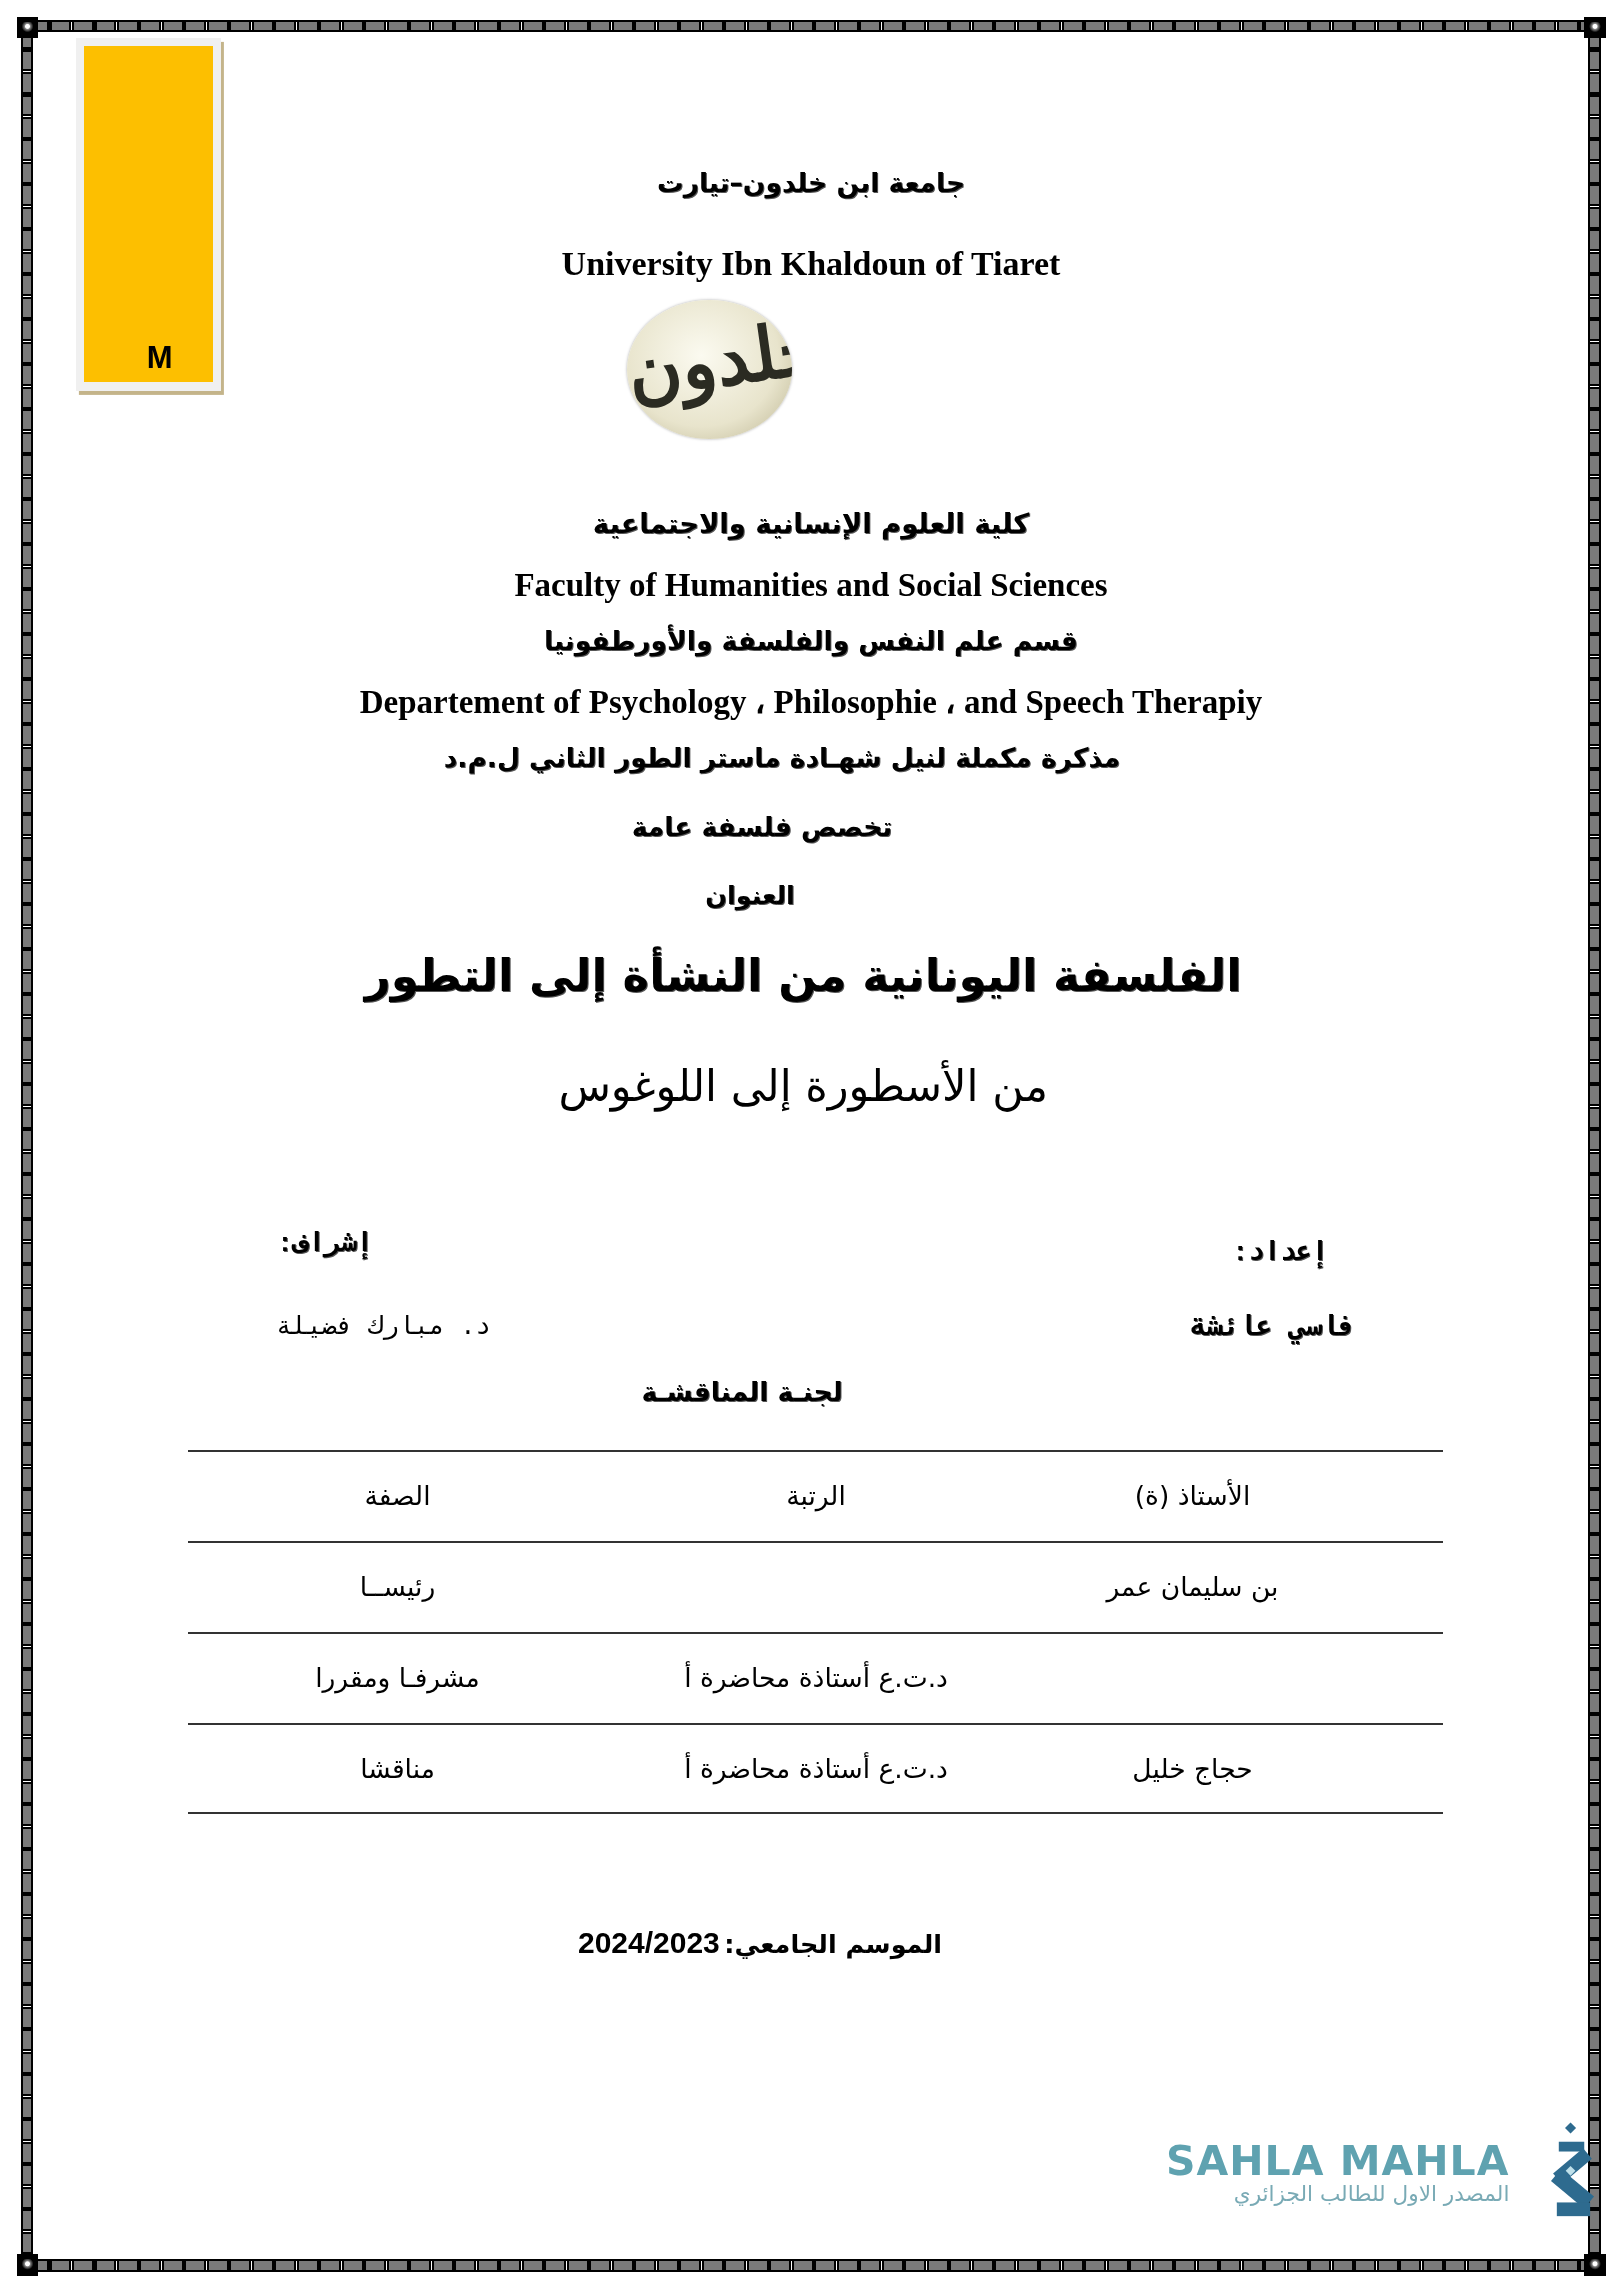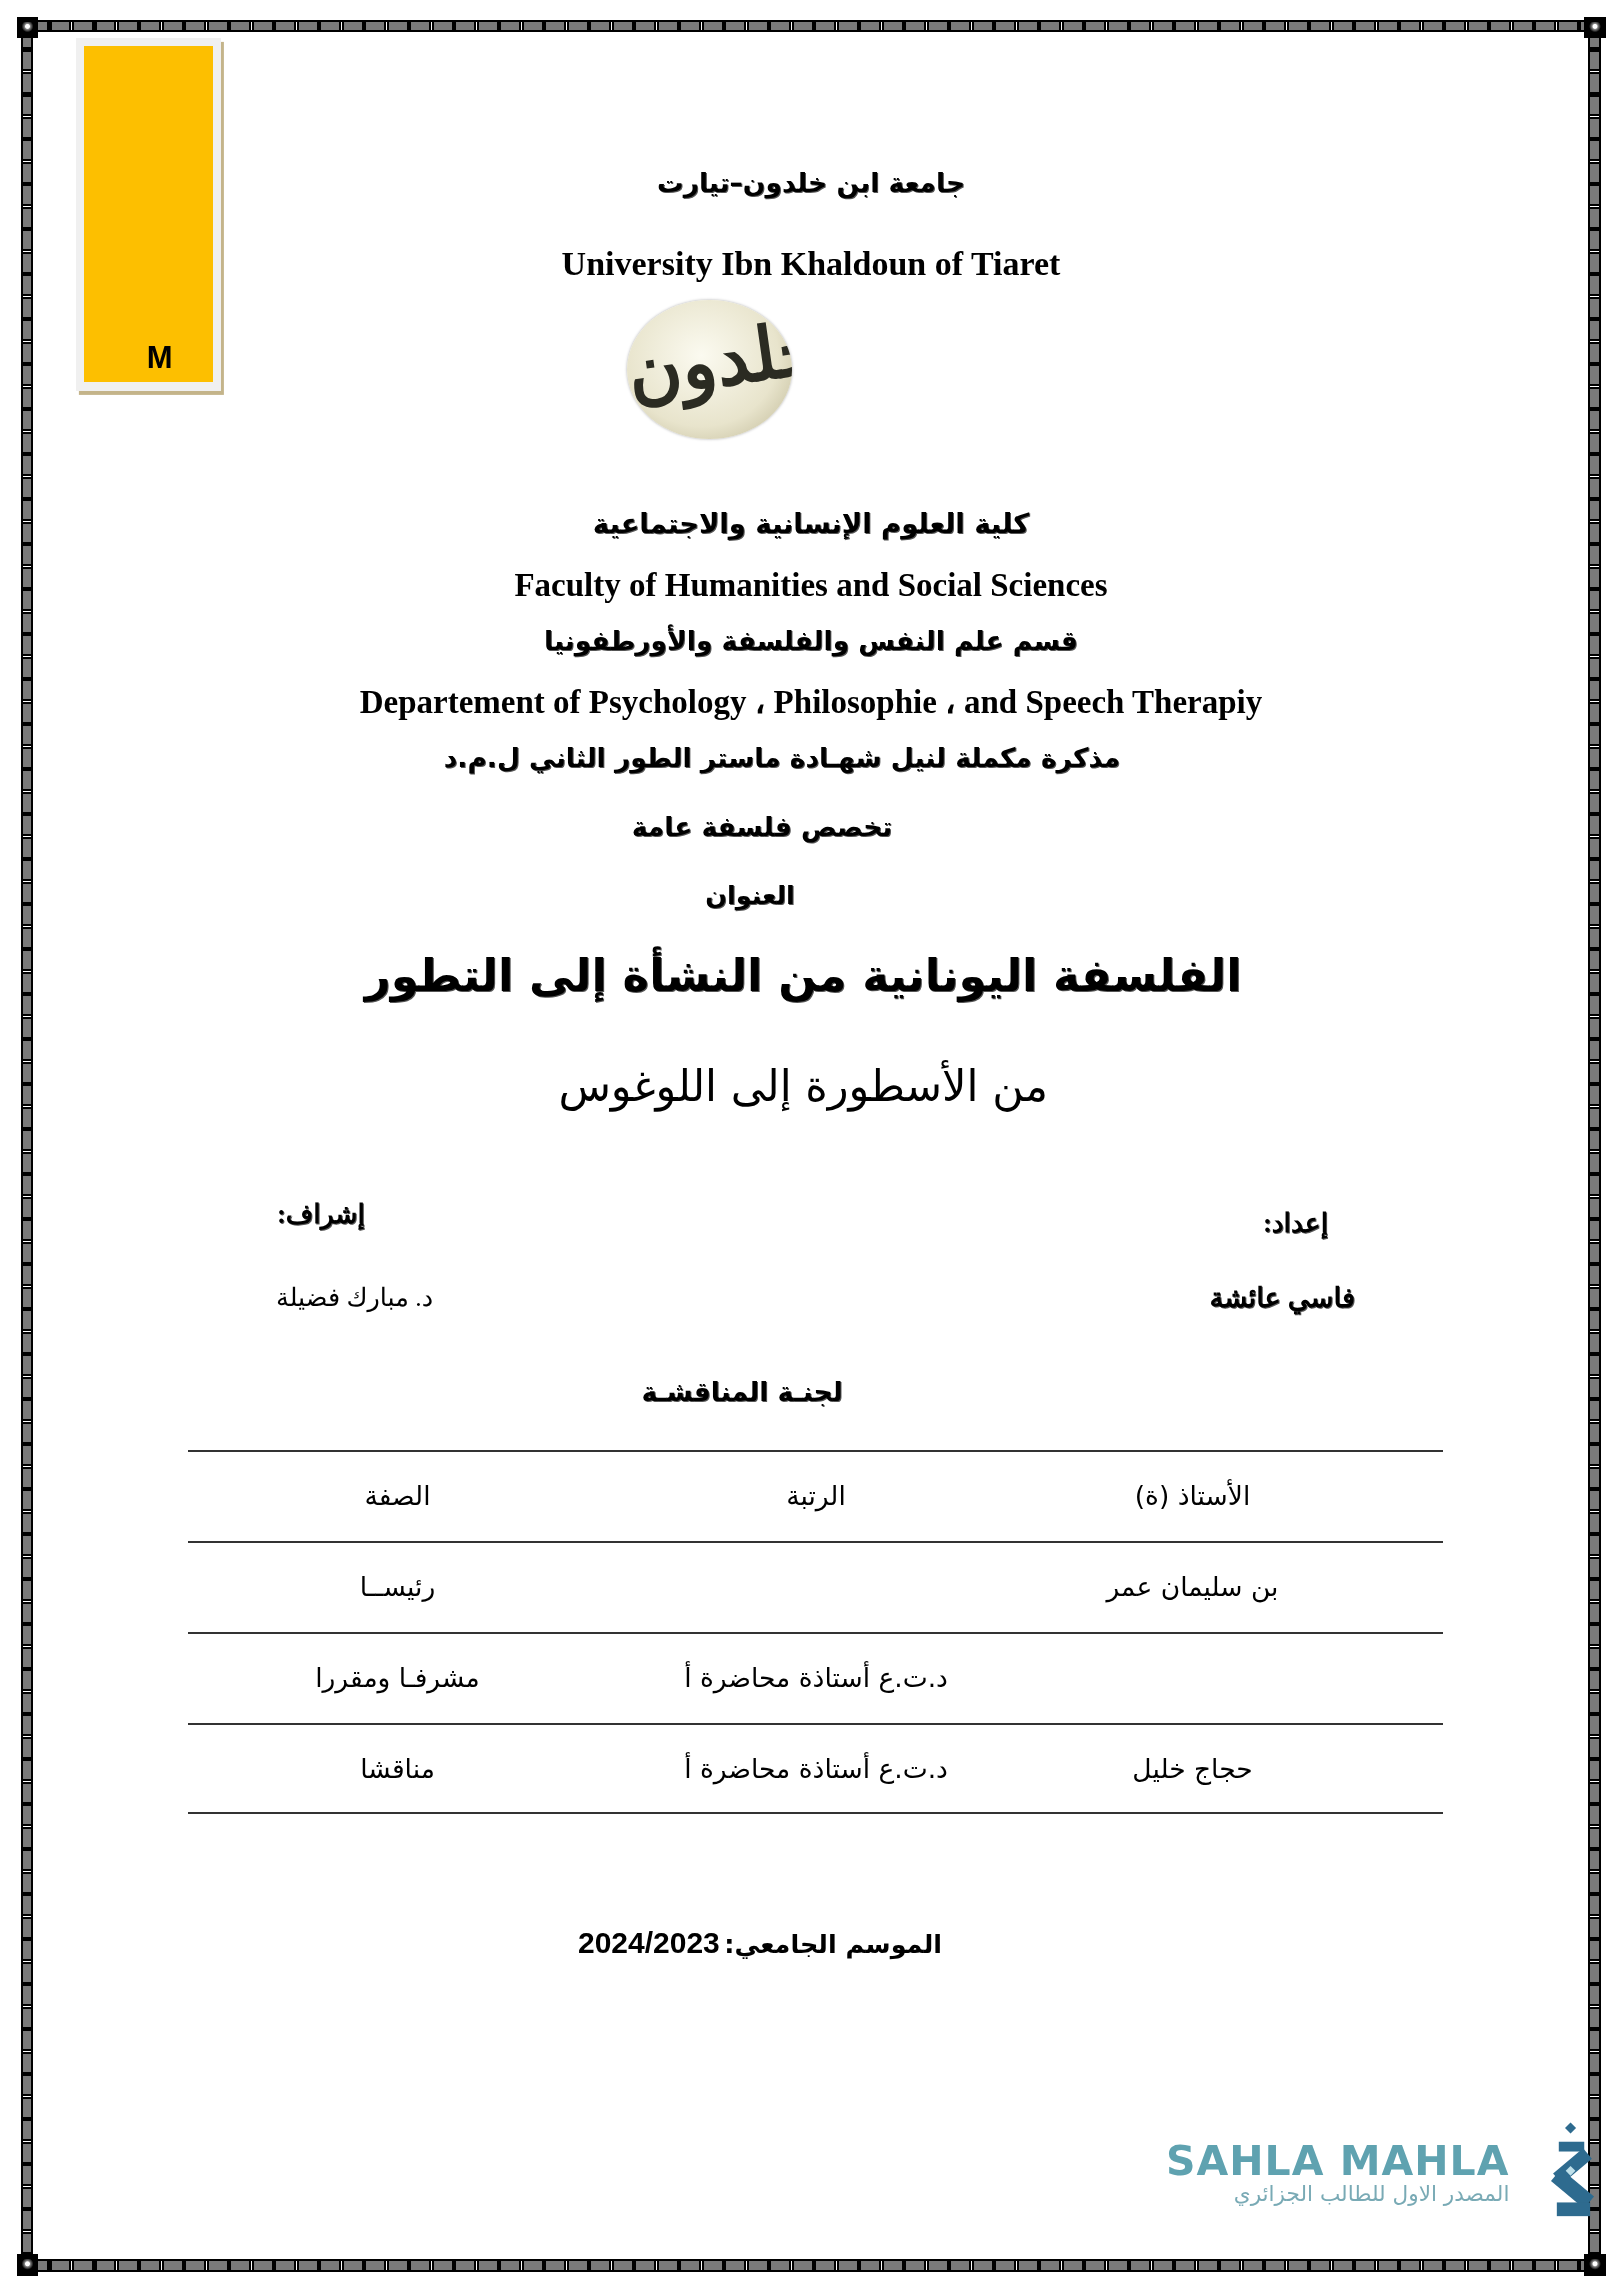--- a/index.html
+++ b/index.html
@@ -27,22 +27,22 @@
   .ar { font-family:"DejaVu Sans", sans-serif; font-weight:bold; direction:rtl;
         text-shadow:1px 1px 0 #555; }
   .en { font-family:"Liberation Serif", serif; font-weight:bold; }
 
   .logo { position:absolute; left:627px; top:300px; width:165px; height:139px; border-radius:50%;
       background:radial-gradient(ellipse at 45% 40%, #fbfaf0 0%, #e8e4cc 60%, #b9b28e 100%);
       box-shadow:0 0 2.9px #aaa; overflow:hidden; }
   .logo-glyph { position:absolute; left:0; top:17.6px; width:165px; text-align:center;
       font:bold 73px "DejaVu Serif", serif; color:#2b2b22; transform:rotate(-8deg); }
 
-  .label { position:absolute; font-family:Liberation Serif, serif; font-weight:bold;
-      text-shadow:1px 1px 0 #555; direction:rtl; white-space:nowrap; }
+  .label { position:absolute; font-family:Liberation Mono, monospace; font-weight:bold;
+      text-shadow:1px 1px 0 #555; direction:rtl; white-space:nowrap;margin-top:28px; }
 
   .table { position:absolute; left:188px; top:1450px; width:1255px; }
   .trow { position:relative; height:91px; border-top:2.9px solid #333; box-sizing:border-box; }
   .trow:last-child { border-bottom:2.9px solid #333; }
   .cell { position:absolute; top:0; height:72px; line-height:88px; text-align:center;
       font-family:"DejaVu Sans", sans-serif; font-size:26.5px; direction:rtl; white-space:nowrap; }
   .c-name { left:795px; width:419px; }
   .c-rank { left:419px; width:418px; }
   .c-role { left:0; width:419px; }
 

